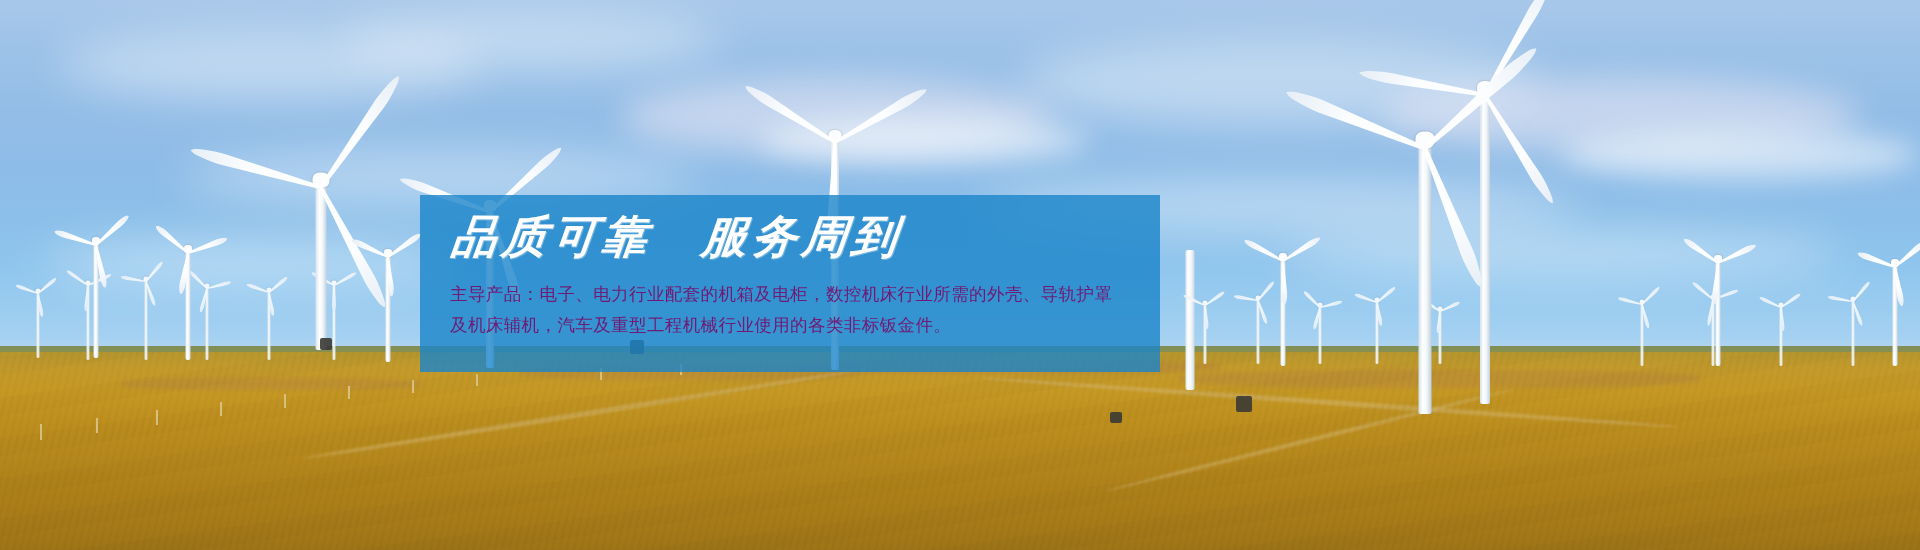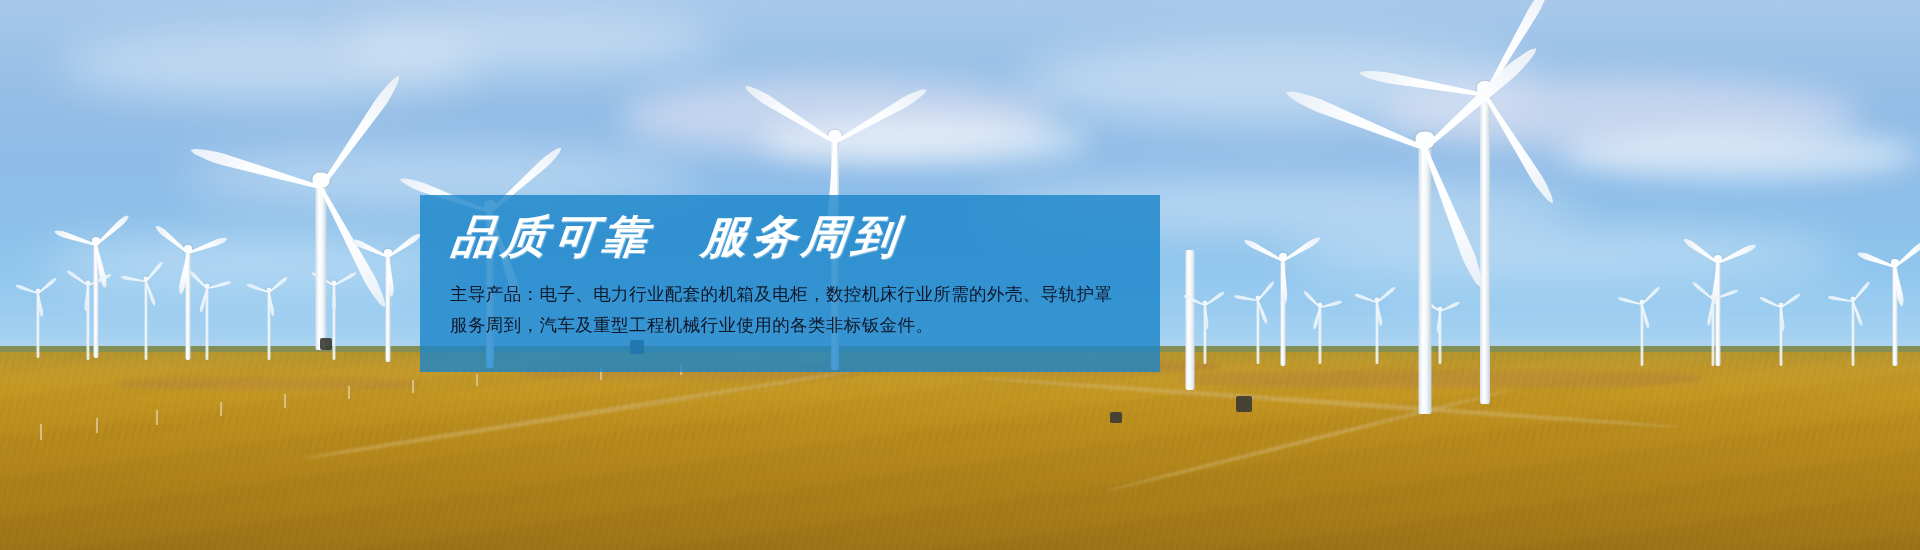--- a/index.html
+++ b/index.html
@@ -110,21 +110,21 @@
     color:#ffffff;
     font-family:"Liberation Serif", serif;
     font-size:45px; font-weight:700; font-style:italic;
     letter-spacing:5px; line-height:1.1;
     white-space:pre;
     text-shadow:1px 1px 0 rgba(255,255,255,.35);
     transform:skewX(-6deg);
   }
   .body-text {
     position:absolute; left:30px; top:84px; width:682px;
-    color:#0f172a; font-size:17.5px; line-height:31px;
+    color:#701a75; font-size:17.5px; line-height:31px;
     letter-spacing:.4px; font-family:"Liberation Sans", sans-serif;
   }
   .body-text .line { display:block; white-space:nowrap; }
 </style>
 </head>
 <body>
 
 <div class="banner">
 
   <div class="sky">
@@ -365,17 +365,17 @@
   <div class="fence-post" style="left:348px; top:386px; height:13px;"></div>
   <div class="fence-post" style="left:412px; top:380px; height:13px;"></div>
   <div class="fence-post" style="left:476px; top:374px; height:12px;"></div>
   <div class="fence-post" style="left:600px; top:368px; height:12px;"></div>
   <div class="fence-post" style="left:680px; top:364px; height:11px;"></div>
 
   <div class="overlay-panel">
     <div class="headline">品质可靠　服务周到</div>
     <div class="body-text">
       <span class="line">主导产品：电子、电力行业配套的机箱及电柜，数控机床行业所需的外壳、导轨护罩</span>
-      <span class="line">服务周到，汽车及重型工程机械行业使用的各类非标钣金件。</span>
+      <span class="line">及机床辅机，汽车及重型工程机械行业使用的各类非标钣金件。</span>
     </div>
   </div>
 
 </div>
 
 </body></html>

